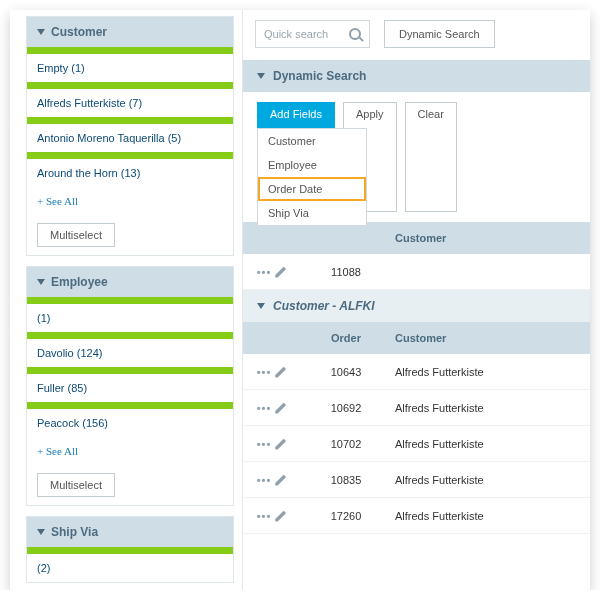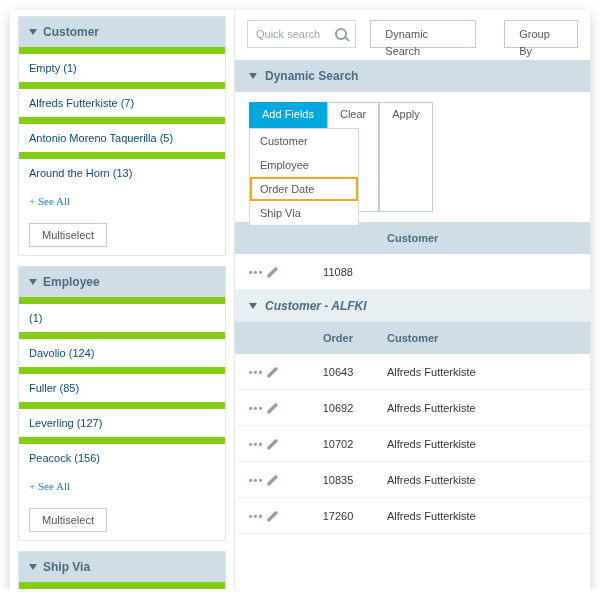--- a/index.html
+++ b/index.html
@@ -11,20 +11,21 @@
     background: #fff;
   }
   .app {
     display: flex;
     width: 580px;
     height: 580px;
     margin: 10px 17px 0 10px;
     background: #fff;
     box-shadow: 0 4px 12px rgba(0,0,0,0.2);
     overflow: hidden;
+    padding-left: 8px;
   }
   .sidebar {
     width: 225px;
     border-right: 1px solid #e6e6e6;
     padding: 6px 8px;
     overflow: hidden;
     background: #fff;
   }
   .facet {
     border: 1px solid #dfe6ea;
@@ -111,20 +112,21 @@
     background: #cfdee6;
     padding: 9px 14px;
     color: #4d6b80;
     font-weight: bold;
     display:flex;align-items:center;gap:8px;
     font-size: 12px;
   }
   .panel-sub {
     padding: 10px 14px;
     display: flex;
+    gap: 8px;
     position: relative;
     background: #fff;
   }
   .dropdown {
     position: absolute;
     top: 36px; left: 14px;
     width: 110px;
     border: 1px solid #d1d9de;
     background: #fff;
   }
@@ -195,21 +197,20 @@
     </div>
 
     <div class="facet">
       <div class="facet-header">
         <span class="triangle"></span>
         <span>Employee</span>
       </div>
       <div class="facet-item"> (1)</div>
       <div class="facet-item">Davolio (124)</div>
       <div class="facet-item">Fuller (85)</div>
-      <div class="facet-item">Leverling (127)</div>
       <div class="facet-item">Peacock (156)</div>
       <div class="facet-see-all">+ See All</div>
       <div class="facet-footer">
         <span class="btn">Multiselect</span>
       </div>
     </div>
 
     <div class="facet" style="margin-bottom:0">
       <div class="facet-header">
         <span class="triangle"></span>
@@ -222,32 +223,31 @@
   </div>
 
   <div class="main">
     <div class="toolbar">
       <div class="searchbox">
         <span>Quick search</span>
         <span class="mag"></span>
       </div>
       <span class="btn" style="height:28px;line-height:17px;padding:5px 14px">Dynamic Search</span>
       <span style="flex:1"></span>
-      <span class="btn" style="height:28px;line-height:17px;padding:5px 14px">Group By</span>
     </div>
 
     <div class="panel-head">
       <span class="triangle"></span>
       <span>Dynamic Search</span>
     </div>
 
     <div class="panel-sub" style="height:130px">
       <span class="btn btn-primary">Add Fields</span>
+      <span class="btn">Apply</span>
       <span class="btn">Clear</span>
-      <span class="btn">Apply</span>
 
       <div class="dropdown">
         <div class="dropdown-item">Customer</div>
         <div class="dropdown-item">Employee</div>
         <div class="dropdown-item highlight">Order Date</div>
         <div class="dropdown-item">Ship Via</div>
       </div>
     </div>
 
     <div class="col-head">

